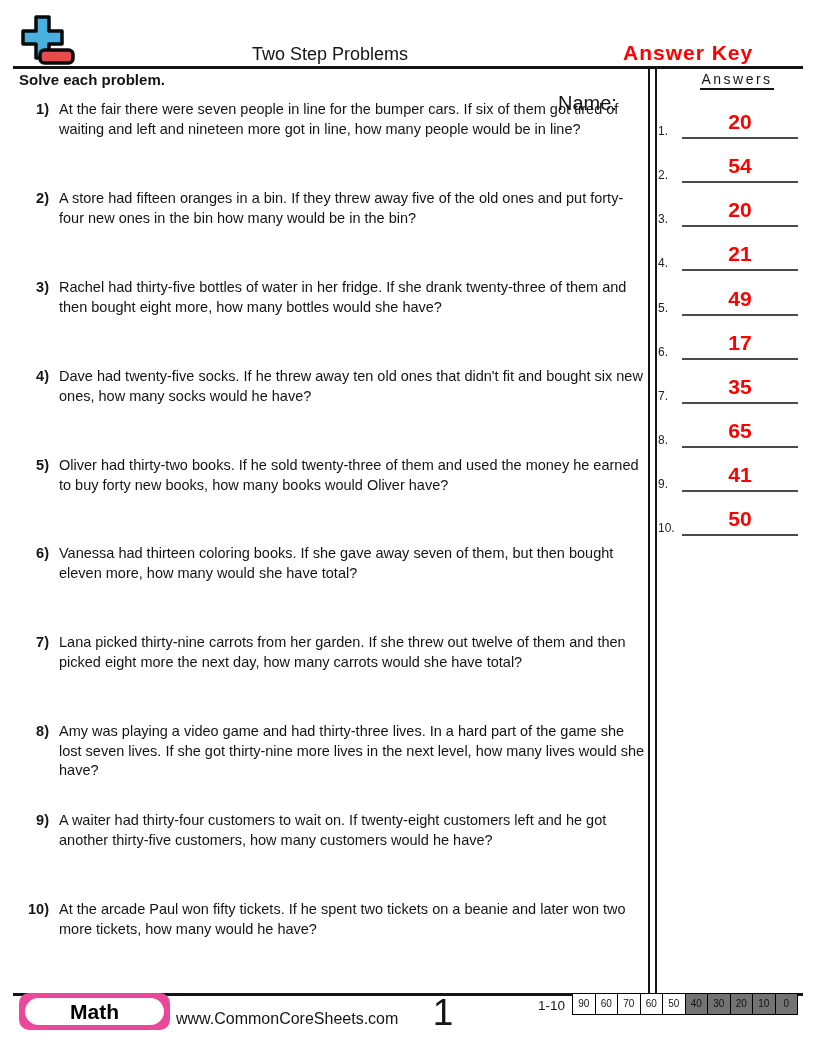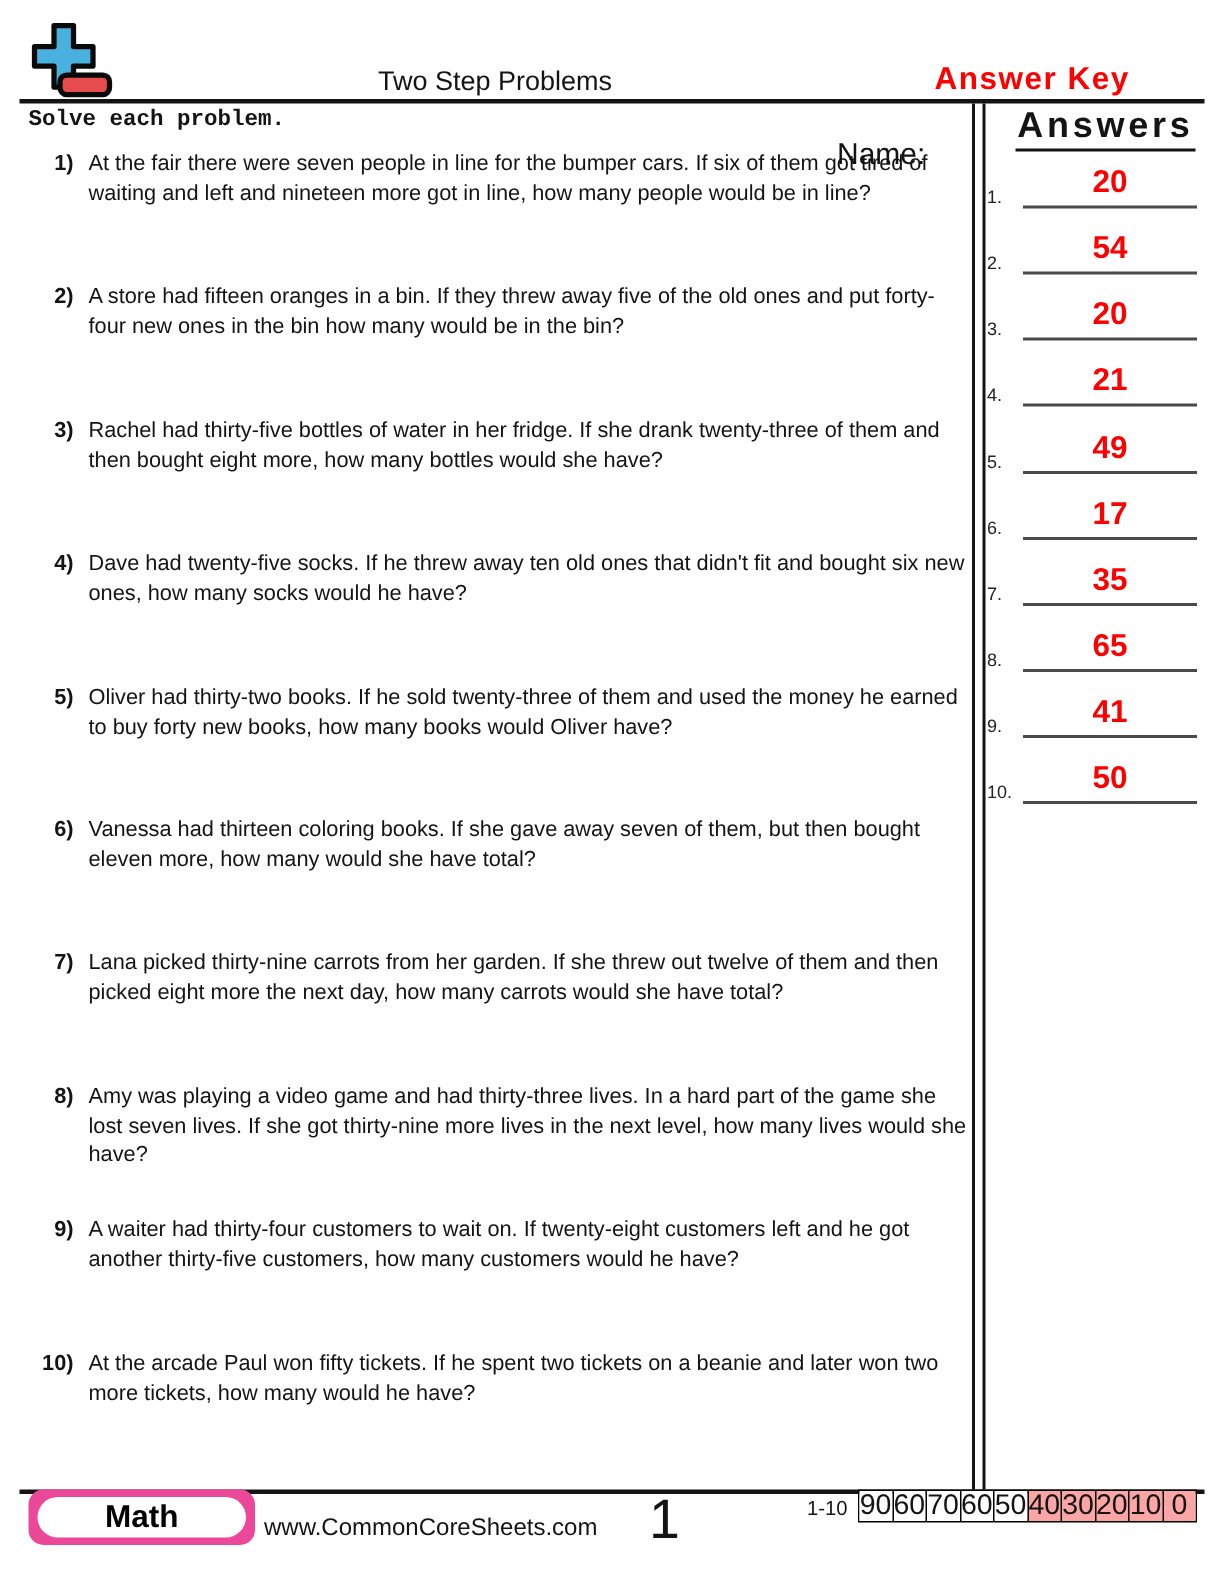--- a/index.html
+++ b/index.html
@@ -7,50 +7,50 @@
     width:816px; height:1056px; position:relative; overflow:hidden;
     background:#ffffff; color:#141414;
     font-family:"Liberation Sans", sans-serif;
   }
   
   .logo { position:absolute; left:15px; top:14px; }
   .page-title { position:absolute; left:150px; top:44px; width:360px; text-align:center; font-size:18px; }
   .name-label { position:absolute; left:558px; top:48px; font-size:20px;margin-top:44px; }
   .name-value { position:absolute; left:623px; top:41px; font-size:21px; font-weight:bold; color:#ff0000; letter-spacing:1px; }
   .hdr-line { position:absolute; left:13px; top:66px; width:790px; height:3px; background:#141414; }
-  .instruction { position:absolute; left:19px; top:71px; font-size:15px; font-weight:bold;font-family:Liberation Mono, monospace; }
+  .instruction { position:absolute; left:19px; top:71px; font-size:15px; font-weight:bold; }
   
   .divider { position:absolute; left:648px; top:69px; height:924px; width:4.5px;
              border-left:2.5px solid #141414; border-right:2.5px solid #141414; }
   
   .problem { position:absolute; left:20px; width:627px; display:flex; font-size:14.5px; line-height:19.5px; }
   .pnum { font-weight:bold; flex:0 0 29px; text-align:right; margin-right:10px; }
   .ptext { flex:1; }
   
   .answers-heading { position:absolute; left:664px; top:70px; width:146px; text-align:center; }
-  .answers-heading span { display:inline-block; font-size:24px; font-weight:bold; letter-spacing:2.5px;
+  .answers-heading span { display:inline-block; font-size:14px; font-weight:normal; letter-spacing:2.5px;
                           border-bottom:2.5px solid #141414; padding:0 1px 1px 1px; }
   .arow { position:absolute; left:656px; width:146px; height:30px; }
   .anum { position:absolute; left:2px; bottom:1px; font-size:12px; color:#222; }
   .aline { position:absolute; left:26px; bottom:0; width:116px; border-bottom:2px solid #4a4a4a; text-align:center; }
   .aval { display:inline-block; font-size:21px; font-weight:bold; color:#ff0000; padding-bottom:3px; }
   
   .ftr-line { position:absolute; left:13px; top:993px; width:790px; height:3px; background:#141414; }
   .math-badge { position:absolute; left:19px; top:993px; width:151px; height:37px; background:#ec4899; border-radius:10px; }
   .math-pill { position:absolute; left:6px; top:5px; right:6px; bottom:5px; background:#fff; border-radius:17px;
                display:flex; align-items:center; justify-content:center; font-size:21px; font-weight:bold; color:#000; }
   .website { position:absolute; left:176px; top:1010px; font-size:16px; }
   .page-num { position:absolute; left:418px; top:992px; width:50px; text-align:center; font-size:37px; }
   .score { position:absolute; top:993px; right:18px; display:flex; align-items:center; }
   .score-label { font-size:13.5px; margin:4px 7px 0 0; }
   .score-cells { display:flex; border:1.5px solid #000; }
   .score-cell { width:21.5px; height:19.5px; border-left:1.5px solid #000;
-                display:flex; align-items:center; justify-content:center; font-size:19px; background:#fff; }
+                display:flex; align-items:center; justify-content:center; font-size:10px; background:#fff; }
   .score-cell:first-child { border-left:none; }
-  .score-cell.hl { background:#fca5a5; }
+  .score-cell.hl { background:#737373; }
 </style>
 </head>
 <body>
 
 <div class="logo">
   <svg width="62" height="53" viewBox="0 0 62 53">
     <path d="M21 3 h13 v14 h13 v13 h-13 v14 h-13 v-14 h-13 v-13 h13 z" fill="#4ab0dd" stroke="#0a0a0a" stroke-width="3.5" stroke-linejoin="round"></path>
     <rect x="25" y="36" width="33" height="13" rx="4.5" fill="#e64c4c" stroke="#0a0a0a" stroke-width="3.5"></rect>
   </svg>
 </div>

